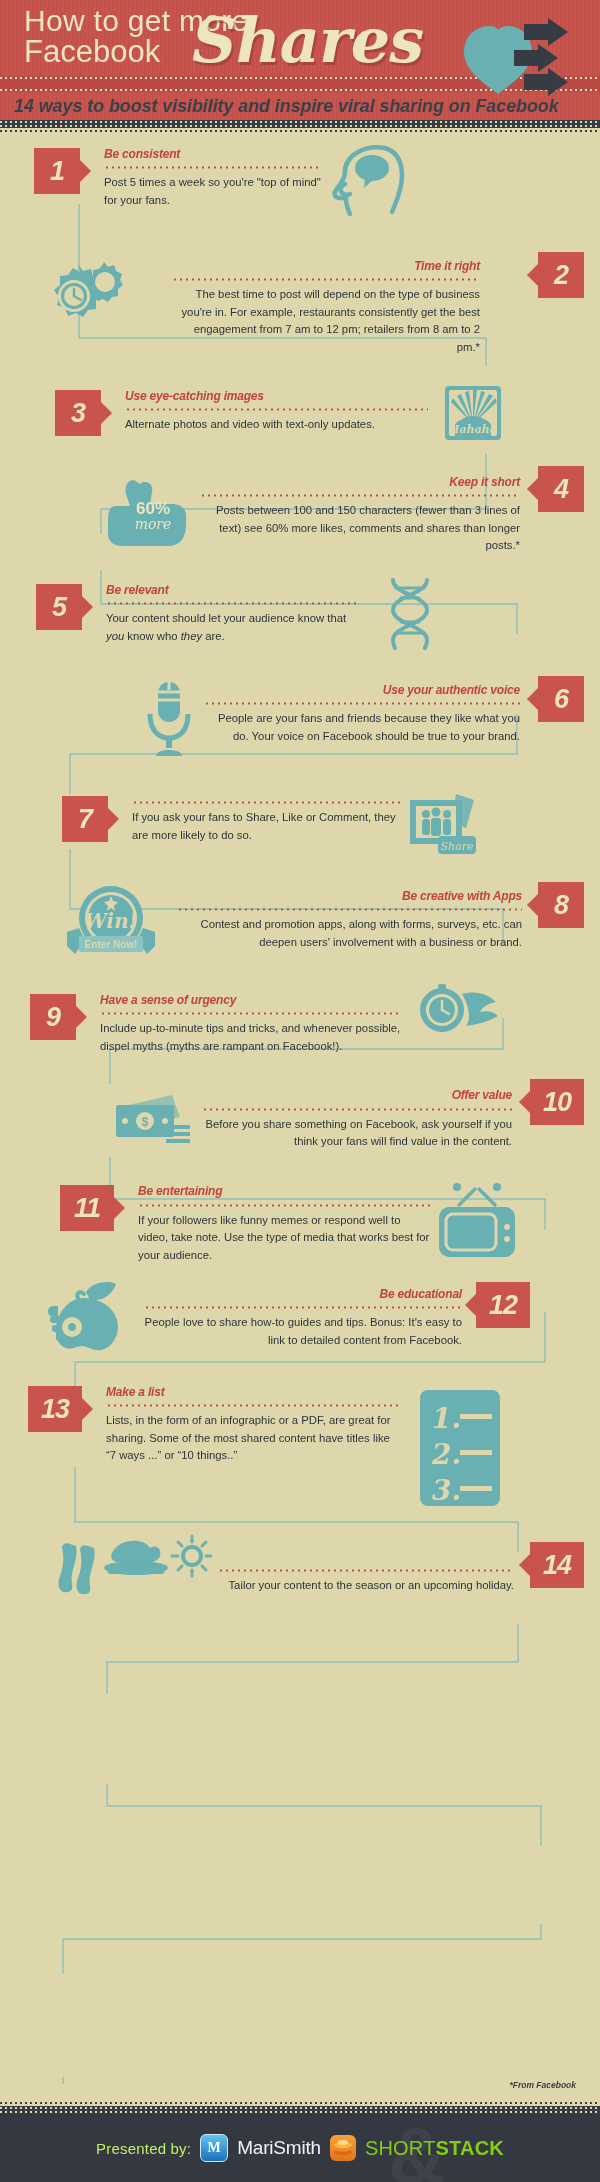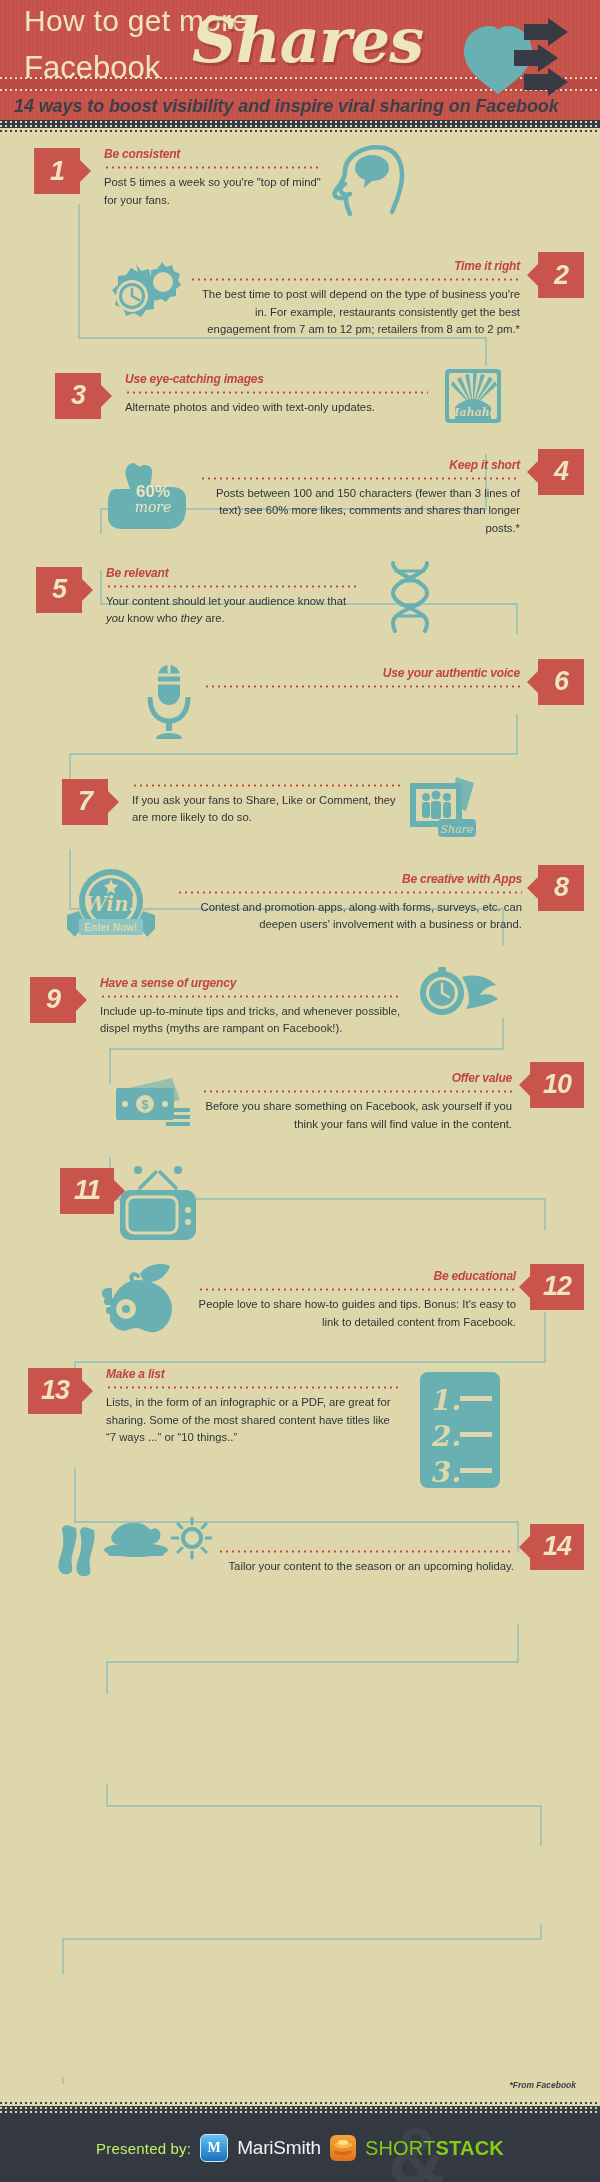--- a/index.html
+++ b/index.html
@@ -45,21 +45,21 @@
     position:absolute;
     left:24px; top:4px;
     font-size:30px;
     color:#ece5be;
     letter-spacing:0.3px;
     font-family:"Liberation Sans", sans-serif;
     font-weight:400;
   }
   .hdr-l2{
     position:absolute;
-    left:24px; top:50px;
+    left:24px; top:34px;
     font-size:31px;
     color:#ece5be;
     font-weight:400;
   }
   .hdr-script{
     position:absolute;
     left:192px; top:4px;
     font-family:"DejaVu Serif", serif;
     font-style:italic;
     font-weight:bold;
@@ -326,21 +326,21 @@
               <path d="M57 6 C70 10 74 22 74 34 C74 48 68 60 64 70"></path>
             </g>
             <ellipse cx="44" cy="26" rx="17" ry="13" fill="#69b0b3"></ellipse>
             <path d="M37 36 L36 46 L45 38 Z" fill="#69b0b3"></path>
           </svg>
         </div>
       </div>
     </div>
 
     <div class="item" style="padding:38px 16px 0 42px;">
-      <div class="row" style="justify-content:flex-end;">
+      <div class="row" style="justify-content:flex-end;gap:40px;">
         <div class="icon" style="margin-right:6px;margin-top:-6px;">
           <svg width="84" height="80" viewBox="0 0 84 80">
             <g fill="#69b0b3">
               <path d="M36 10 l5 7 l8 -2 l2 8 l8 3 l-3 8 l4 7 l-6 5 l0 9 l-8 1 l-5 7 l-7 -4 l-8 3 l-3 -8 l-8 -3 l2 -8 l-5 -7 l6 -5 l0 -9 l8 -1 l5 -7 l7 4 z"></path>
             </g>
             <circle cx="32" cy="42" r="16" fill="#ddd7ab"></circle>
             <circle cx="32" cy="42" r="13" fill="#69b0b3"></circle>
             <circle cx="32" cy="42" r="10" fill="#ddd7ab"></circle>
             <g stroke="#69b0b3" stroke-width="2.4" stroke-linecap="round">
               <line x1="32" y1="42" x2="32" y2="35"></line>
@@ -453,20 +453,21 @@
               <line x1="25" y1="2" x2="25" y2="10"></line>
             </g>
             <path d="M6 34 C6 52 16 58 25 58 C34 58 44 52 44 34" fill="none" stroke="#69b0b3" stroke-width="5"></path>
             <rect x="22" y="56" width="6" height="12" fill="#69b0b3"></rect>
             <path d="M12 76 C12 68 38 68 38 76 Z" fill="#69b0b3"></path>
           </svg>
         </div>
         <div class="content" style="max-width:316px;">
           <div class="title align-r">Use your authentic voice</div>
           <div class="dotline" style="width:100%;"></div>
+          <div class="desc align-r">People are your fans and friends because they like what you do. Your voice on Facebook should be true to your brand.</div>
         </div>
         <div class="badge right" style="margin-left:18px;margin-top:-8px;">
           <span>6</span>
             <span class="tip"></span>
         </div>
       </div>
     </div>
 
     <div class="item" style="padding:34px 20px 0 62px;">
       <div class="row">
@@ -586,39 +587,44 @@
         </div>
       </div>
     </div>
 
     <div class="item" style="padding:32px 20px 0 60px;">
       <div class="row">
         <div class="badge left wide">
           <span>11</span>
             <span class="tip"></span>
         </div>
+        <div class="content" style="padding-left:24px;max-width:295px;">
+          <div class="title align-l">Be entertaining</div>
+          <div class="dotline" style="width:292px;"></div>
+          <div class="desc align-l">If your followers like funny memes or respond well to video, take note. Use the type of media that works best for your audience.</div>
+        </div>
         <div class="icon" style="margin-left:4px;margin-top:-2px;">
           <svg width="80" height="76" viewBox="0 0 80 76">
             <g stroke="#69b0b3" stroke-width="3.4" stroke-linecap="round" fill="none">
               <line x1="22" y1="22" x2="38" y2="6"></line>
                 <line x1="58" y1="22" x2="42" y2="6"></line>
             </g>
             <circle cx="20" cy="4" r="4" fill="#69b0b3"></circle>
             <circle cx="60" cy="4" r="4" fill="#69b0b3"></circle>
             <rect x="2" y="24" width="76" height="50" rx="10" fill="#69b0b3"></rect>
             <rect x="9" y="31" width="50" height="36" rx="7" fill="none" stroke="#ddd7ab" stroke-width="3"></rect>
             <circle cx="70" cy="44" r="3" fill="#ddd7ab"></circle>
             <circle cx="70" cy="56" r="3" fill="#ddd7ab"></circle>
           </svg>
         </div>
       </div>
     </div>
 
     <div class="item" style="padding:24px 16px 0 46px;">
-      <div class="row" style="justify-content:flex-end;">
+      <div class="row" style="justify-content:flex-start;">
         <div class="icon" style="margin-right:16px;margin-top:-8px;">
           <svg width="82" height="72" viewBox="0 0 82 72">
             <path d="M40 12 C46 2 62 0 70 4 C66 16 54 22 44 20 Z" fill="#69b0b3"></path>
             <path d="M38 14 C33 10 30 14 32 18" fill="none" stroke="#69b0b3" stroke-width="4" stroke-linecap="round"></path>
             <path d="M38 18 C58 18 72 32 72 46 C72 62 60 72 50 70 C44 69 40 66 36 66 C30 66 24 72 16 66 C6 58 8 36 22 24 C28 19 33 18 38 18 Z" fill="#69b0b3"></path>
             <g fill="#69b0b3">
               <path d="M8 26 C2 26 0 32 4 36 L12 36 L12 26 Z"></path>
               <rect x="4" y="36" width="16" height="7" rx="3"></rect>
               <rect x="6" y="45" width="18" height="7" rx="3"></rect>
               <rect x="10" y="54" width="18" height="7" rx="3"></rect>

